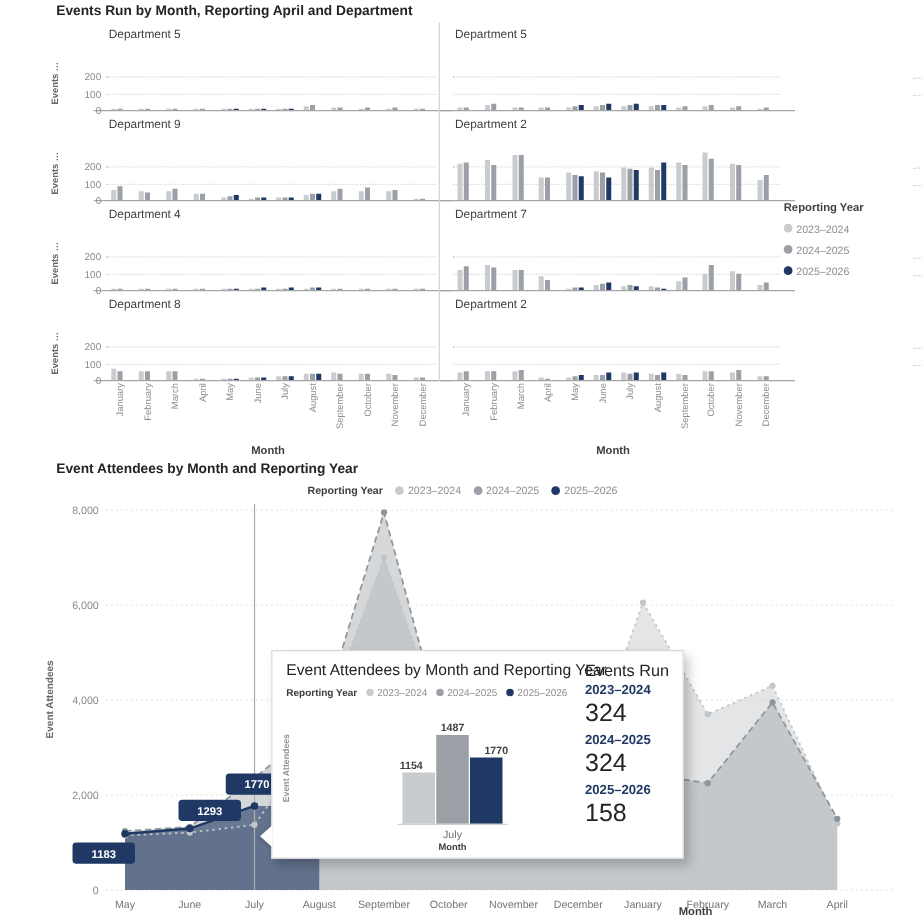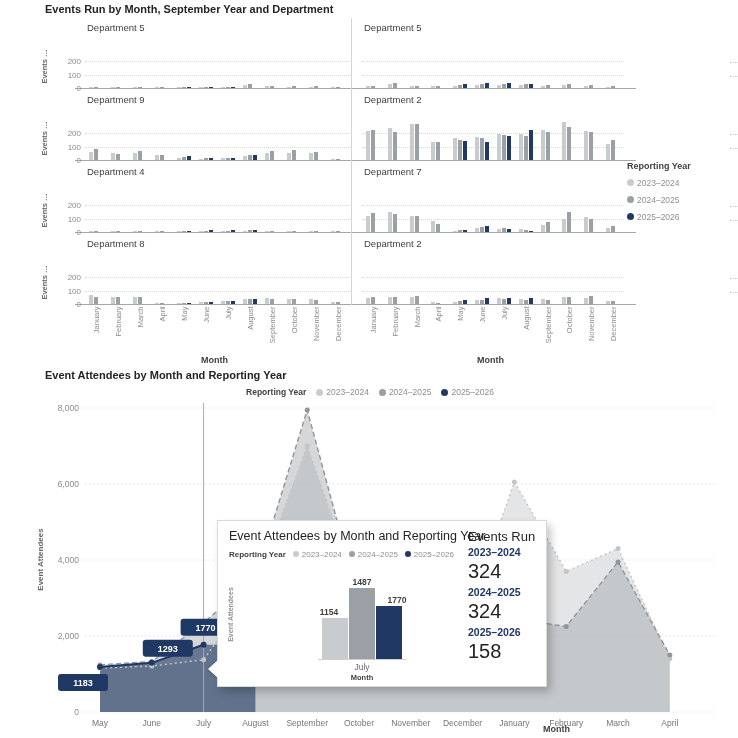--- a/index.html
+++ b/index.html
@@ -48,21 +48,21 @@
   .tt-ev-year{font-size:10.5px;font-weight:bold;color:#1F3864;margin-top:2px;white-space:nowrap;}
   .tt-ev-val{font-size:20px;color:#252423;line-height:26px;}
   svg text{font-family:"Liberation Sans",sans-serif;}
 </style>
 </head>
 <body>
 
 <div class="page">
 
   <div class="abs" id="topChart" style="left:0;top:0;width:738px;height:368px;">
-    <div class="chart-title" style="left:45px;top:3px;">Events Run by Month, September Year and Department</div>
+    <div class="chart-title" style="left:45px;top:3px;">Events Run by Month, Reporting April and Department</div>
     <div class="abs" id="smGrid" style="left:0;top:0;">
         <div class="sm-panel" style="left: 85px; top: 18px; width: 264px; height: 71px;">
           <div class="sm-header">Department 5</div>
           <div class="gridline" style="bottom: 13.5px;"></div>
           <div class="gridline" style="bottom: 27px;"></div>
           <div class="baseline" style="left: -10px; width: 286px;"></div>
           <div class="bar" style="left: 4px; height: 1px; background: rgb(201, 204, 207);"></div>
           <div class="bar" style="left: 26px; height: 1px; background: rgb(201, 204, 207);"></div>
           <div class="bar" style="left: 48px; height: 1px; background: rgb(201, 204, 207);"></div>
           <div class="bar" style="left: 70px; height: 1px; background: rgb(201, 204, 207);"></div>

